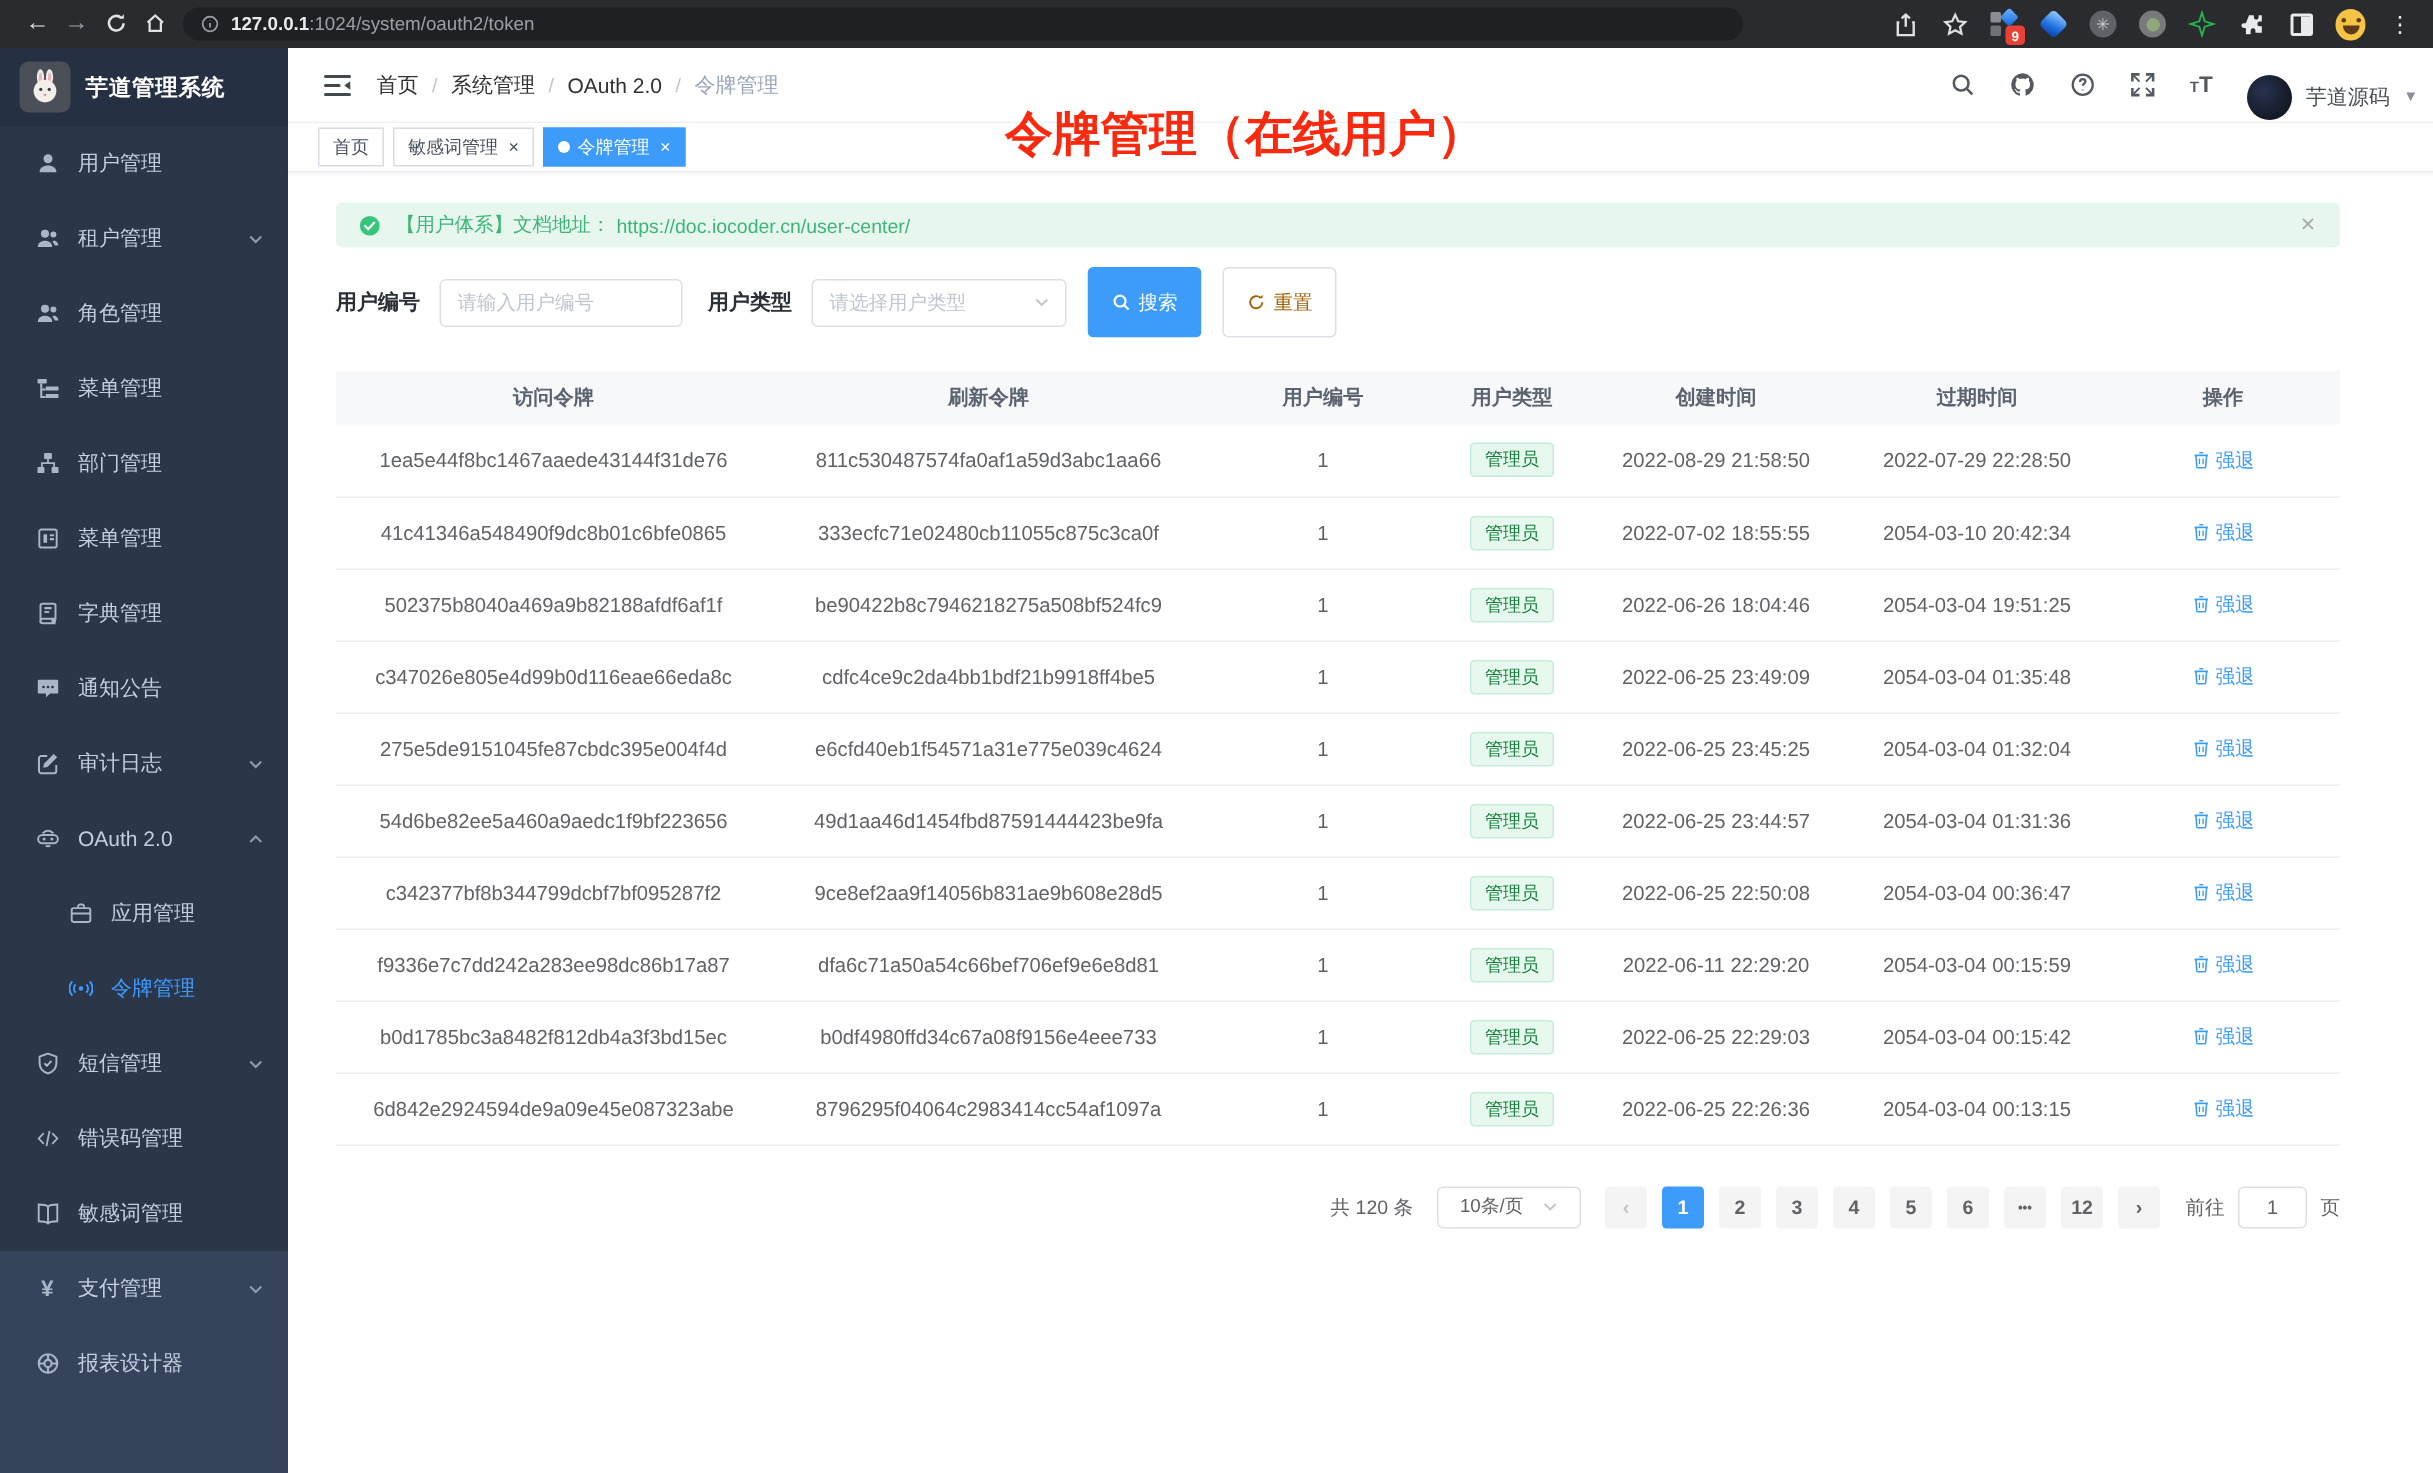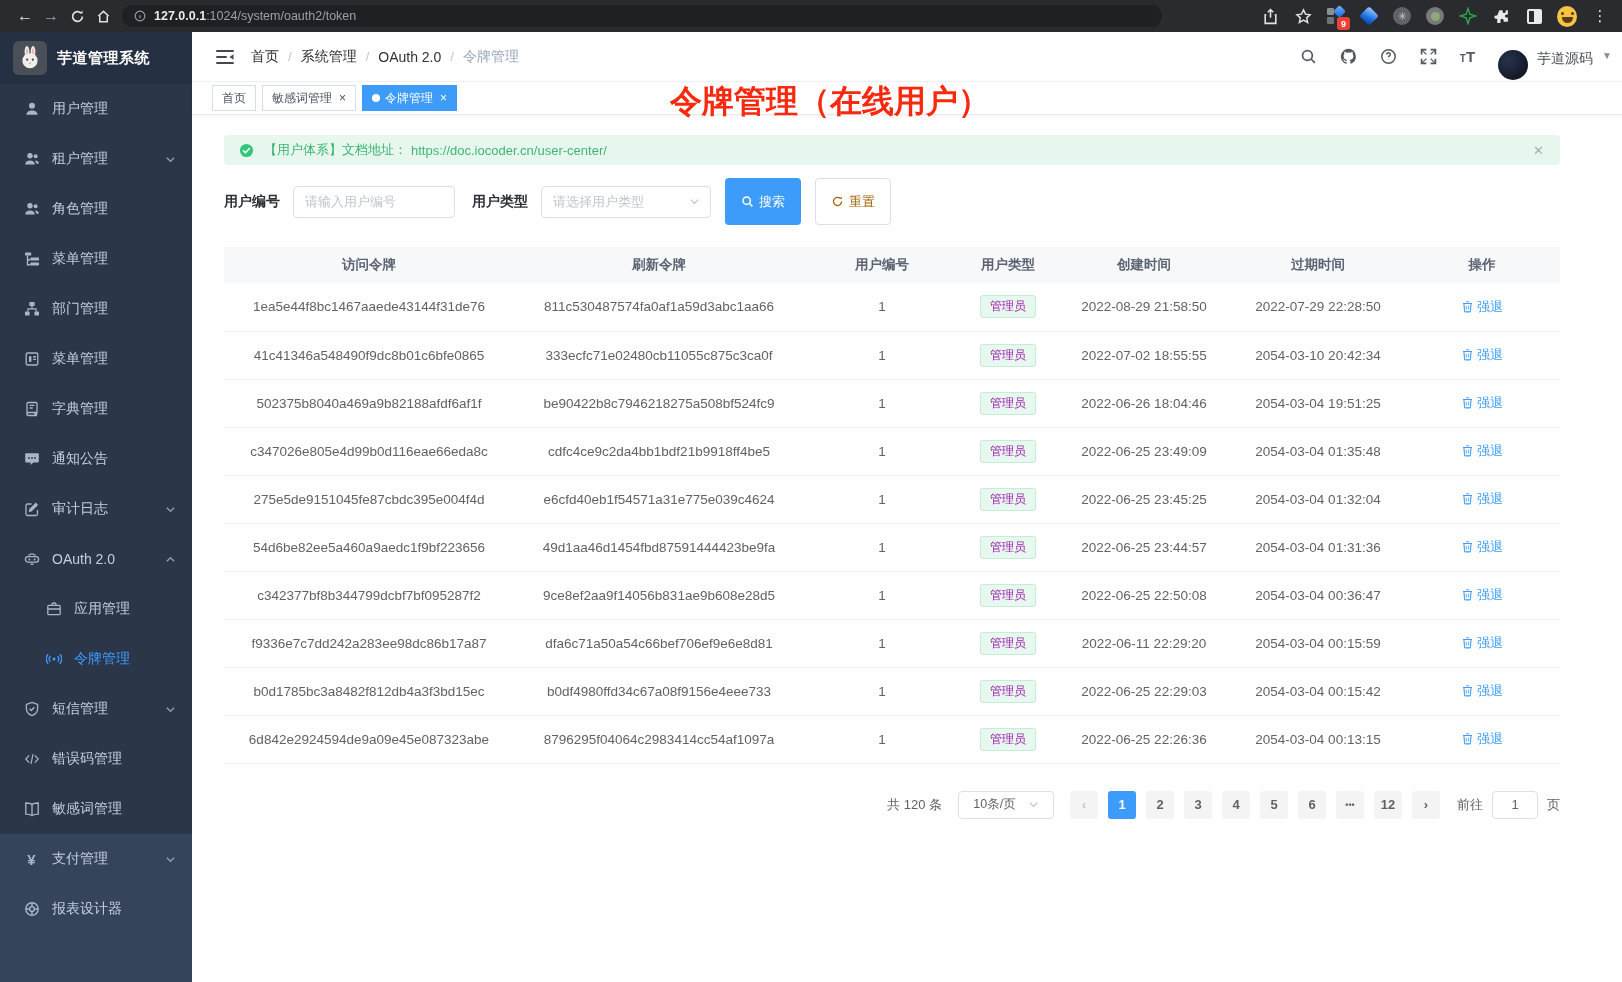--- a/index.html
+++ b/index.html
@@ -62,35 +62,35 @@
   .main { flex:1; display:flex; flex-direction:column; position:relative; background:#fff; }
   .navbar { height:50px; display:flex; align-items:center; padding:0 22px 0 24px; border-bottom:1px solid #f0f1f4; flex:0 0 auto; }
   .hamburger { width:18px; height:16px; color:#43484e; display:flex; }
   .hamburger svg { width:18px; height:16px; }
   .crumbs { display:flex; align-items:center; gap:9px; margin-left:17px; font-size:14px; color:#303133; }
   .crumbs .sep { color:#c0c4cc; font-size:13px; }
   .crumbs .last { color:#9aa7bd; }
   .nav-right { margin-left:auto; display:flex; align-items:center; gap:23px; color:#54595f; }
   .nav-right .nic { display:flex; } .nav-right .nic svg { width:17px; height:17px; }
   .tt { font-size:15px; font-weight:700; } .tt i { font-style:normal; font-size:10px; }
-  .user-chip { display:flex; gap:9px;margin-top:16px; }
+  .user-chip { display:flex; align-items:center; gap:9px;margin-top:16px; }
   .avatar { width:30px; height:30px; border-radius:50%; background:radial-gradient(circle at 35% 35%, #27324d, #141926 70%); }
   .user-name { font-size:14px; color:#4a4f55; }
   .caret { color:#8b9098; font-size:10px; }
 
   
   .tagbar { height:33px; display:flex; align-items:center; gap:6px; padding:0 20px; border-bottom:1px solid #e7eaef;
     box-shadow:0 1px 3px rgba(0,0,0,.05); flex:0 0 auto; }
   .tag { height:26px; padding:0 9px; border:1px solid #d8dce5; background:#fff; color:#495060; font-size:12px;
     display:inline-flex; align-items:center; gap:5px; cursor:pointer; }
   .tag .dot { width:8px; height:8px; border-radius:50%; background:#fff; }
   .tag .tclose { font-size:12px; margin-left:2px; }
   .tag.active { background:#3d9bfa; border-color:#3d9bfa; color:#fff; }
 
-  .overlay-title { position:absolute; left:478px; top:48px; font-size:32px; font-weight:700; color:#f9290f; z-index:20; white-space:nowrap; }
+  .overlay-title { position:absolute; left:478px; top:36px; font-size:32px; font-weight:700; color:#f9290f; z-index:20; white-space:nowrap; }
 
   
   .content { flex:1; padding:20px 74px 0 32px; position:relative; }
   .alert { height:30px; background:#e8f7ee; border-radius:4px; display:flex; align-items:center; padding:0 15px; position:relative; }
   .alert svg.chk { width:15px; height:15px; flex:0 0 auto; }
   .alert-text { color:#3db578; font-size:13px; margin-left:10px; }
   .alert-link { color:#3db578; font-size:13px; margin-left:4px; text-decoration:none; }
   .alert-close { position:absolute; right:16px; color:#a8abb2; font-size:13px; cursor:pointer; }
 
   .filters { display:flex; align-items:center; margin-top:13px; }
@@ -105,21 +105,21 @@
   .btn { height:47px; border-radius:4px; font-size:13px; display:inline-flex; align-items:center; gap:5px;
     padding:0 15px; margin-left:14px; cursor:pointer; border:1px solid transparent; font-family:inherit; }
   .btn svg { width:13px; height:13px; }
   .btn-primary { background:#3d9bfa; color:#fff; }
   .btn-plain { background:#fff; border-color:#dcdfe6; color:#a16207; }
 
   table.grid { margin-top:22px; width:1336px; border-collapse:collapse; table-layout:fixed; }
   .grid th { height:36px; background:#f7f8fa; color:#5c6370; font-size:13.5px; font-weight:700; text-align:center; }
   .grid td { height:48px; border-bottom:1px solid #eceef3; color:#606266; font-size:13.5px; text-align:center; }
   .badge { display:inline-block; padding:2px 9px; background:#e7f8ee; border:1px solid #c5ecd6; border-radius:3px;
-    color:#a21caf; font-size:12px; line-height:17px; }
+    color:#15803d; font-size:12px; line-height:17px; }
   .act-link { color:#3d9bfa; font-size:13px; display:inline-flex; align-items:center; gap:3px; cursor:pointer; }
   .act-link svg { width:13px; height:13px; }
 
   .pagination { margin-top:27px; display:flex; justify-content:flex-end; align-items:center; font-size:13px; color:#606266; }
   .pg-total { margin-right:16px; }
   .pg-size { width:96px; height:28px; border:1px solid #dcdfe6; border-radius:4px; display:flex; align-items:center;
     justify-content:center; gap:12px; font-size:12.5px; color:#606266; margin-right:11px; cursor:pointer; }
   .pg-size svg { width:11px; height:11px; color:#c0c4cc; }
   .pg-btn { min-width:28px; height:28px; margin:0 5px; background:#f4f4f5; border-radius:3px; display:inline-flex;
     align-items:center; justify-content:center; font-weight:600; font-size:13px; color:#606266; cursor:pointer; padding:0 4px; }

